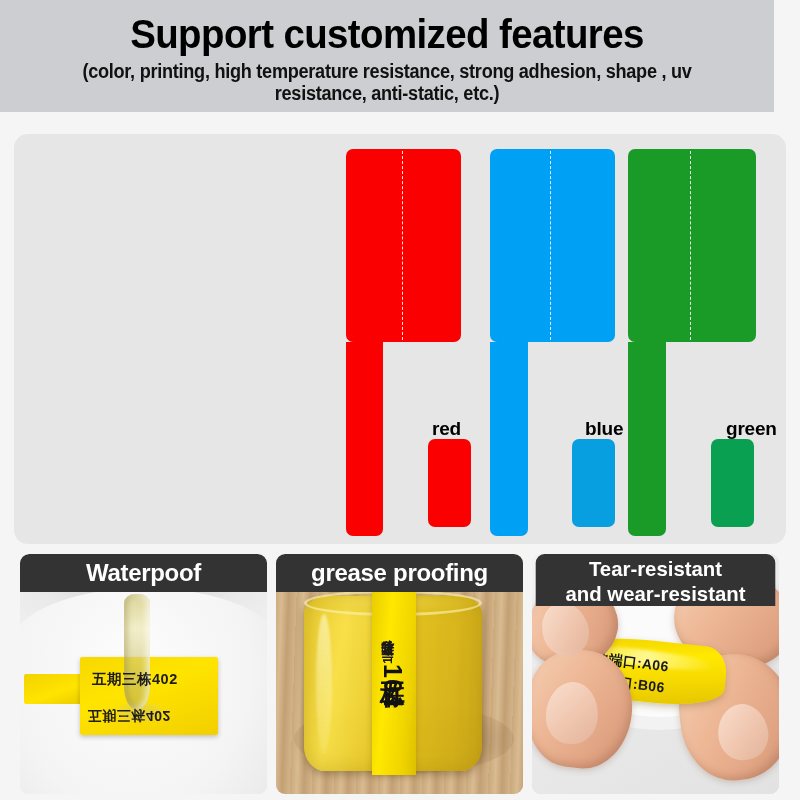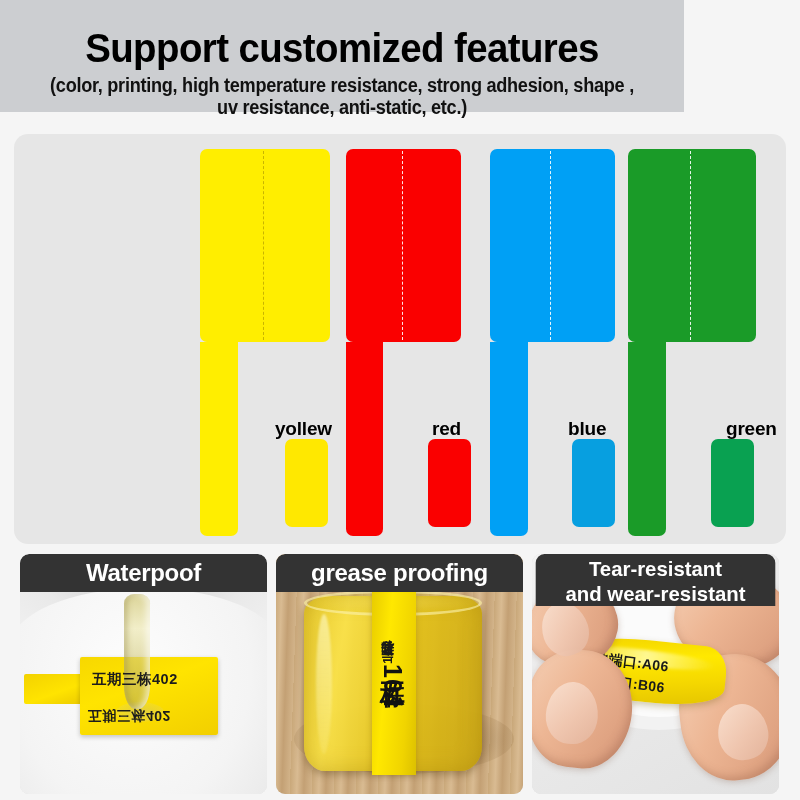--- a/index.html
+++ b/index.html
@@ -8,24 +8,24 @@
     width: 800px;
     height: 800px;
     background: #f5f5f5;
     font-family: "Liberation Sans", sans-serif;
     overflow: hidden;
     position: relative;
   }
 
   
   .header-band {
-    width: 684px;
+    width: 774px;
     height: 112px;
     background: #ccced1;
-    padding-top: 28px;
+    padding-top: 14px;
     text-align: center;
   }
   .header-title {
     font-size: 40px;
     font-weight: bold;
     color: #000;
     letter-spacing: -0.6px;
     line-height: 1.0;
     font-family: "Liberation Sans", sans-serif;
     transform: scaleX(0.96);
@@ -345,50 +345,40 @@
 <body>
 
 <div class="header-band">
   <div class="header-title">Support customized features</div>
   <div class="header-sub">(color, printing, high temperature resistance, strong adhesion, shape , uv resistance, anti-static, etc.)</div>
 </div>
 
 <div class="labels-panel">
 
 
-  <div class="color-col" style="left:186px; width:148px;">
-    <div class="flag" style="left:0; width:130px;">
-      <div class="flag-head" style="width:130px; height:193px; background:#ffee00;">
-        <div class="perf perf-dark" style="left:63px; height:189px; border-left-color:rgba(170,150,0,0.65);"></div>
-      </div>
-      <div class="flag-tail" style="top:193px; width:38px; height:194px; background:#ffee00;"></div>
-    </div>
-    <div class="color-name" style="left:75px; top:284px;">yollew</div>
-    <div class="swatch" style="left:85px; top:305px; background:#ffe800;"></div>
-  </div>
 
   <div class="color-col" style="left:332px; width:148px;">
     <div class="flag" style="left:0; width:115px;">
       <div class="flag-head" style="width:115px; height:193px; background:#fa0000;">
         <div class="perf perf-light" style="left:56px; height:189px;"></div>
       </div>
       <div class="flag-tail" style="top:193px; width:37px; height:194px; background:#fa0000;"></div>
     </div>
     <div class="color-name" style="left:86px; top:284px;">red</div>
     <div class="swatch" style="left:82px; top:305px; background:#fa0000;"></div>
   </div>
 
   <div class="color-col" style="left:476px; width:148px;">
     <div class="flag" style="left:0; width:125px;">
       <div class="flag-head" style="width:125px; height:193px; background:#00a0f5;">
         <div class="perf perf-light" style="left:60px; height:189px;"></div>
       </div>
       <div class="flag-tail" style="top:193px; width:38px; height:194px; background:#00a0f5;"></div>
     </div>
-    <div class="color-name" style="left:78px; top:284px;">blue</div>
+    <div class="color-name" style="left:95px; top:284px;">blue</div>
     <div class="swatch" style="left:82px; top:305px; background:#079fe0;"></div>
   </div>
 
   <div class="color-col" style="left:614px; width:148px;">
     <div class="flag" style="left:0; width:128px;">
       <div class="flag-head" style="width:128px; height:193px; background:#1a9b28;">
         <div class="perf perf-light" style="left:62px; height:189px;"></div>
       </div>
       <div class="flag-tail" style="top:193px; width:38px; height:194px; background:#1a9b28;"></div>
     </div>

